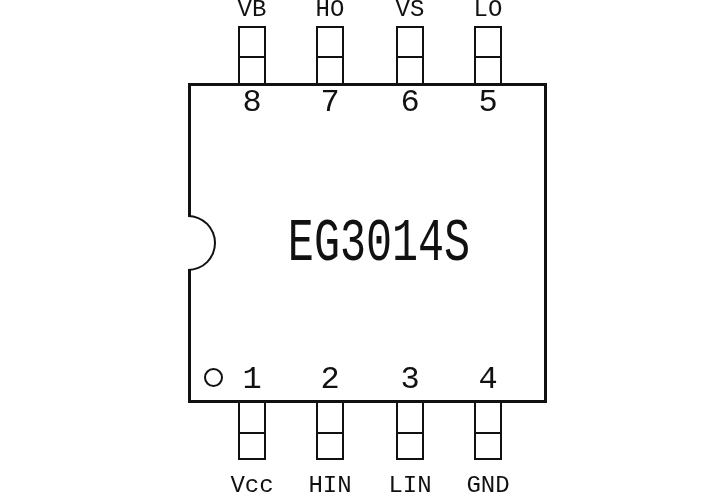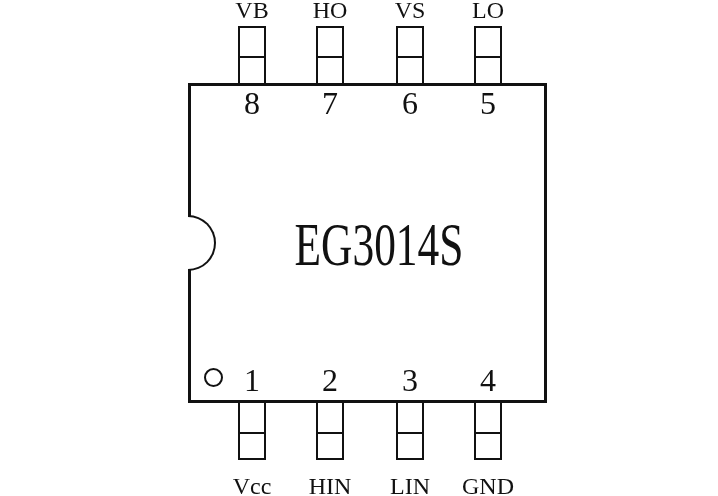--- a/index.html
+++ b/index.html
@@ -7,21 +7,21 @@
     padding: 0;
     background: #ffffff;
   }
   .canvas {
     position: relative;
     width: 670px;
     height: 496px;
     overflow: hidden;
     background: var(--bg, #ffffff);
     color: var(--line, #111111);
-    font-family: Liberation Serif, serif;
+    font-family: Liberation Mono, monospace;
   }
 
   
   .chip {
     position: absolute;
     left: 188px;
     top: 83px;
     width: 359px;
     height: 320px;
     box-sizing: border-box;

